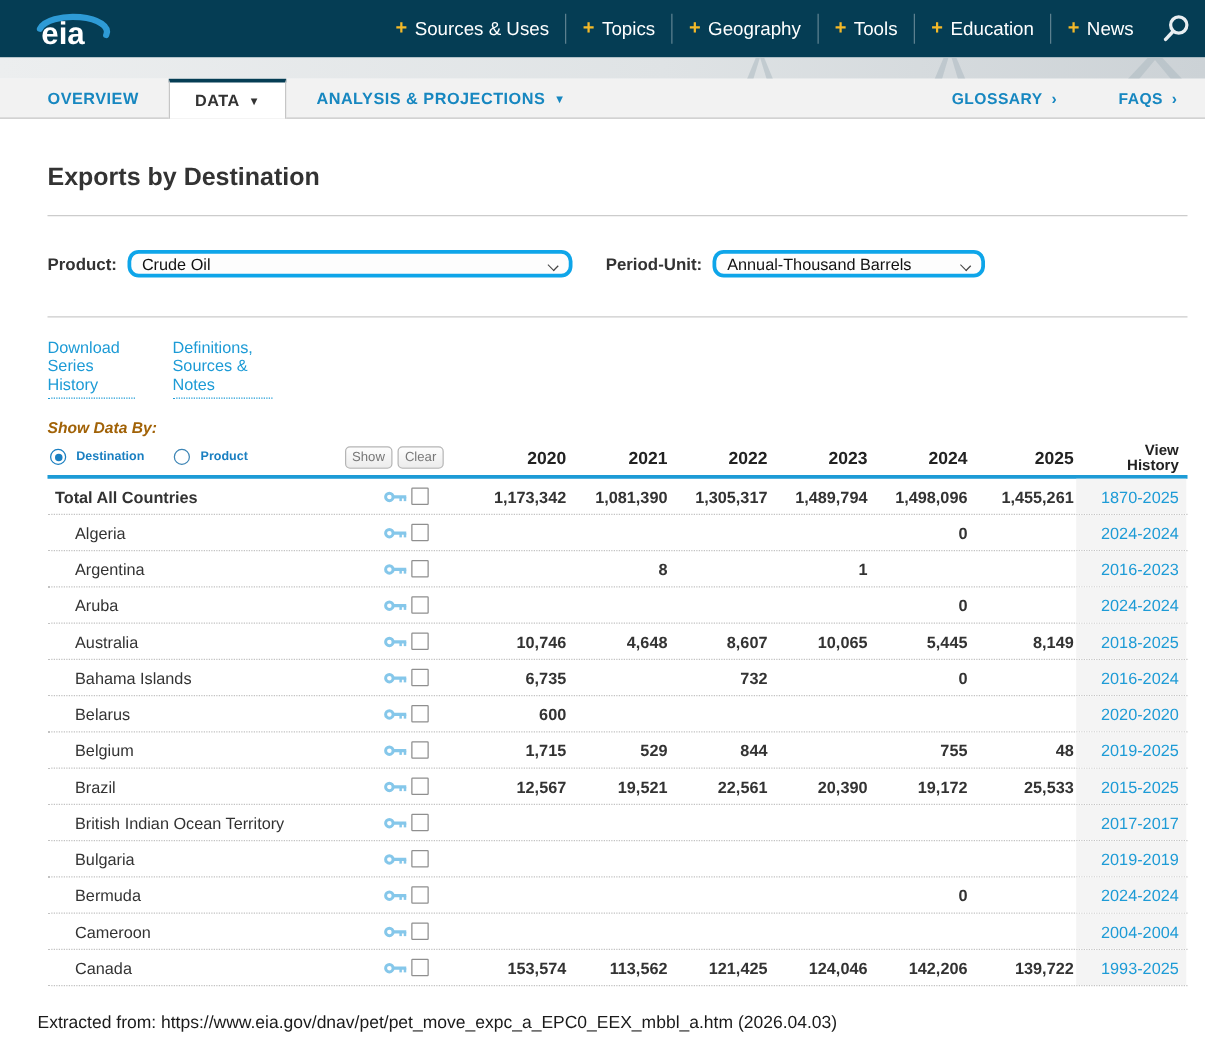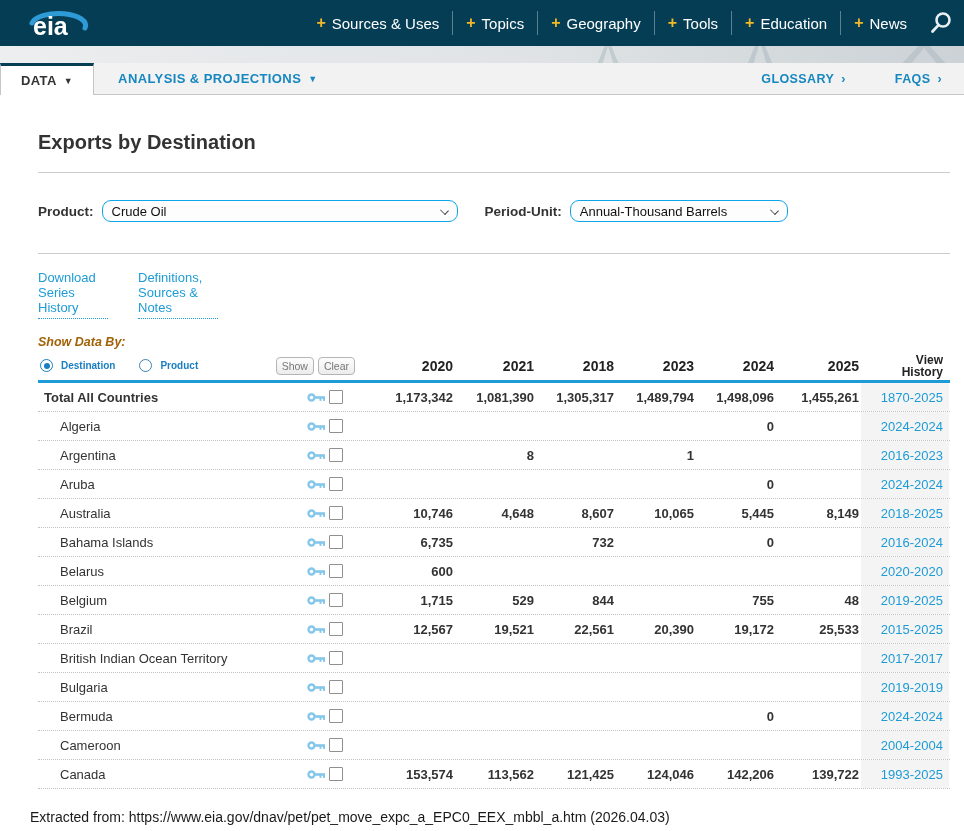--- a/index.html
+++ b/index.html
@@ -31,21 +31,21 @@
   .toplink { font-size:12.5px; font-weight:bold; color:#1787C0; letter-spacing:.4px; cursor:pointer;margin-left:15px; }
   .toplink .chev { margin-left:7px; font-weight:bold; }
 
   
   .content { padding:0 14px 0 38px; }
   .page-title { margin-top:36px; font-size:20px; font-weight:bold; color:#333; }
   .hr { border-top:1px solid #ccc; margin-top:18px; }
 
   .controls { margin-top:27px; display:flex; align-items:center; }
   .ctl-label { font-size:13.5px; font-weight:bold; color:#333; }
-  .select { position:relative; height:22px; background:#fdfdfd; border:1px solid #0ea5e9; border-radius:9px; display:flex; align-items:center; padding:0 26px 0 9px; font-size:13px; color:#111; margin-left:8px; cursor:pointer; }
+  .select { position:relative; height:22px; background:#fdfdfd; border:3px solid #0ea5e9; border-radius:9px; display:flex; align-items:center; padding:0 26px 0 9px; font-size:13px; color:#111; margin-left:8px; cursor:pointer; }
   .select.product { width:356px; }
   .select.period { width:218px; }
   .select .chev { position:absolute; right:9px; top:6px; width:7px; height:7px; border-right:1.6px solid #444; border-bottom:1.6px solid #444; transform:rotate(45deg) scale(1,.8); }
   .ctl-gap { width:27px; }
 
   .hr2 { border-top:1px solid #ccc; margin-top:31px; }
 
   .quick-links { margin-top:16px; display:flex; gap:30px; }
   .dotted-link { display:inline-block; font-size:13px; line-height:15px; color:#1D9BD6; white-space:pre-line; border-bottom:1px dotted #1D9BD6; padding-bottom:3px; cursor:pointer; }
   .dotted-link.dl { width:70px; }
@@ -136,20 +136,23 @@
         <rect x="52" y="36" width="44" height="4"></rect>
         <polygon points="210,40 226,2 242,40 235,40 226,10 217,40"></polygon>
         <rect x="202" y="35" width="56" height="5"></rect>
         <polygon points="360,40 390,8 420,40 410,40 390,16 370,40"></polygon>
         <rect x="352" y="36" width="78" height="4"></rect>
       </g>
     </svg>
   </div>
 
   <div class="tabrow">
+    <div class="tab first">
+      <span>OVERVIEW</span>
+    </div>
     <div class="tab active">
       <span>DATA</span>
       <span class="caret">▼</span>
     </div>
     <div class="tab">
       <span>ANALYSIS &amp; PROJECTIONS</span>
       <span class="caret">▼</span>
     </div>
     <div class="tabrow-right">
       <div class="toplink">
@@ -203,21 +206,21 @@
           <span class="radio-circle"></span>
           <span class="radio-lbl">Product</span>
         </div>
       </div>
       <div class="mini-btns">
         <button class="mini-btn">Show</button>
         <button class="mini-btn">Clear</button>
       </div>
       <div class="year-h">2020</div>
       <div class="year-h">2021</div>
-      <div class="year-h">2018</div>
+      <div class="year-h">2022</div>
       <div class="year-h">2023</div>
       <div class="year-h">2024</div>
       <div class="year-h">2025</div>
       <div class="vh-h">View
 History</div>
     </div>
 
     <div>
         <div class="trow total">
     <div class="name">Total All Countries</div>

